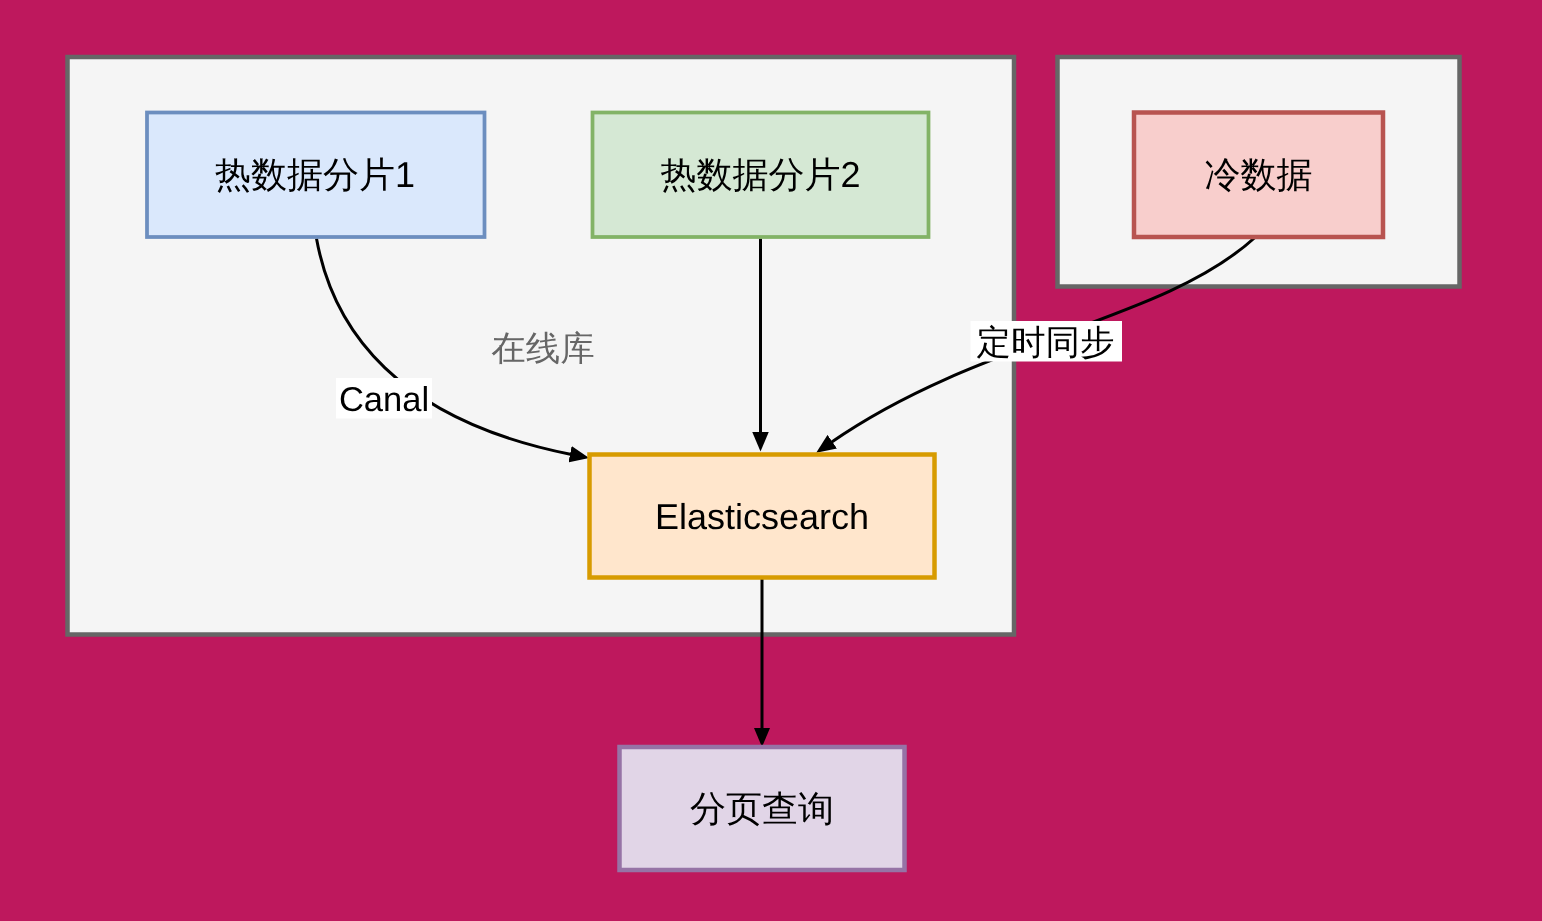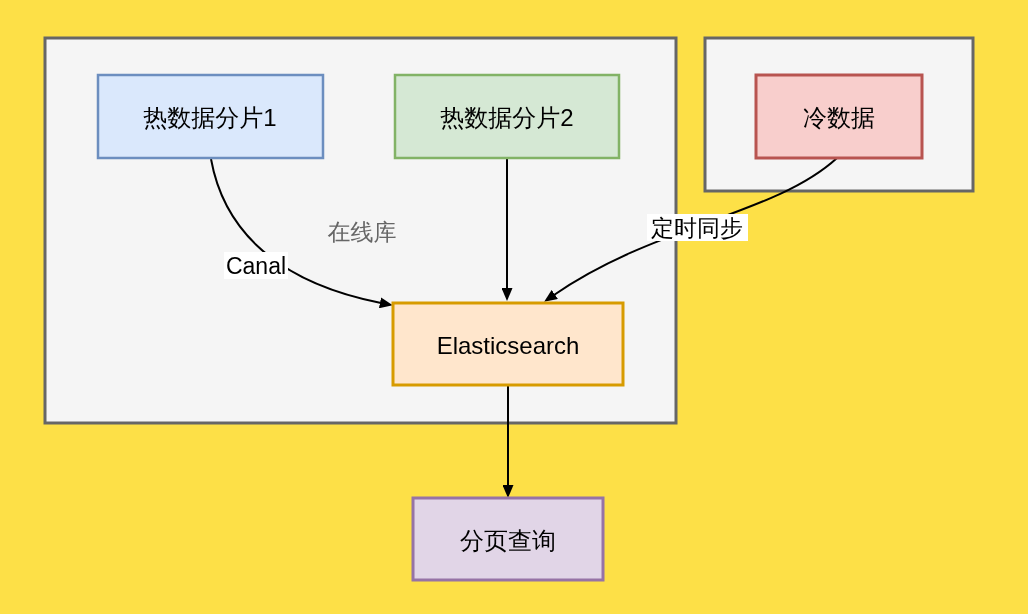--- a/index.html
+++ b/index.html
@@ -4,21 +4,21 @@
 <style>
   html, body {
     margin: 0;
     padding: 0;
     background: #ffffff;
   }
   .stage {
     position: relative;
     width: 1028px;
     height: 614px;
-    background: #fde047;
+    background: #be185d;
     overflow: hidden;
     font-family: "Liberation Sans", sans-serif;
   }
   svg { display: block; }
   .node-rect { stroke-width: 2.5px; }
   .node-rect.thick { stroke-width: 3px; }
   .container-rect { stroke-width: 3px; }
   .node-label {
     font-family: "Liberation Sans", sans-serif;
     font-size: 24px;

